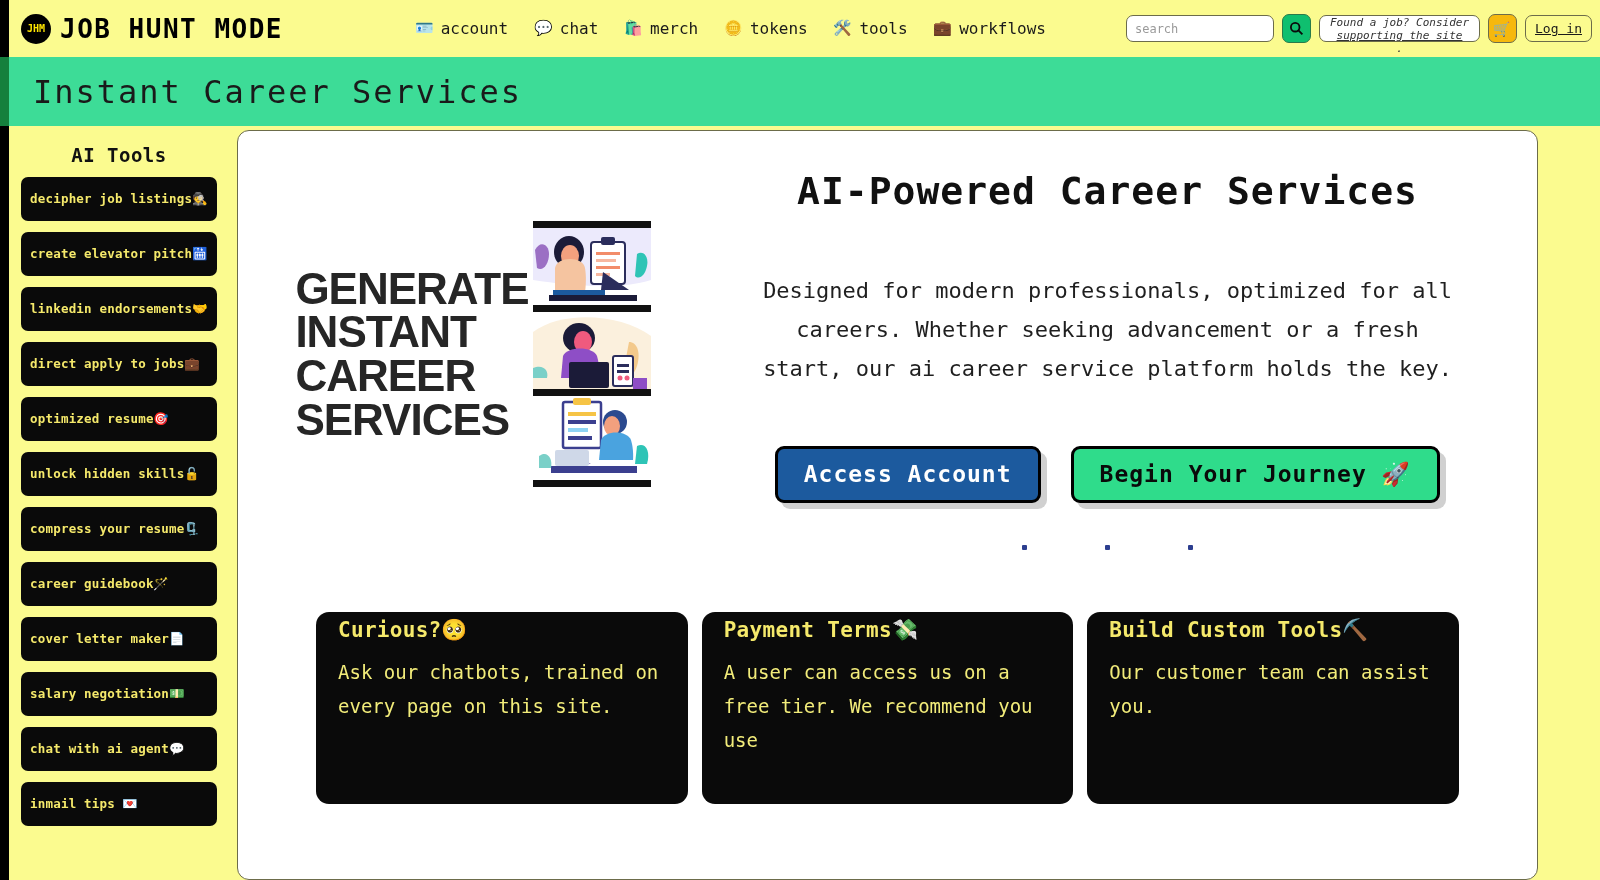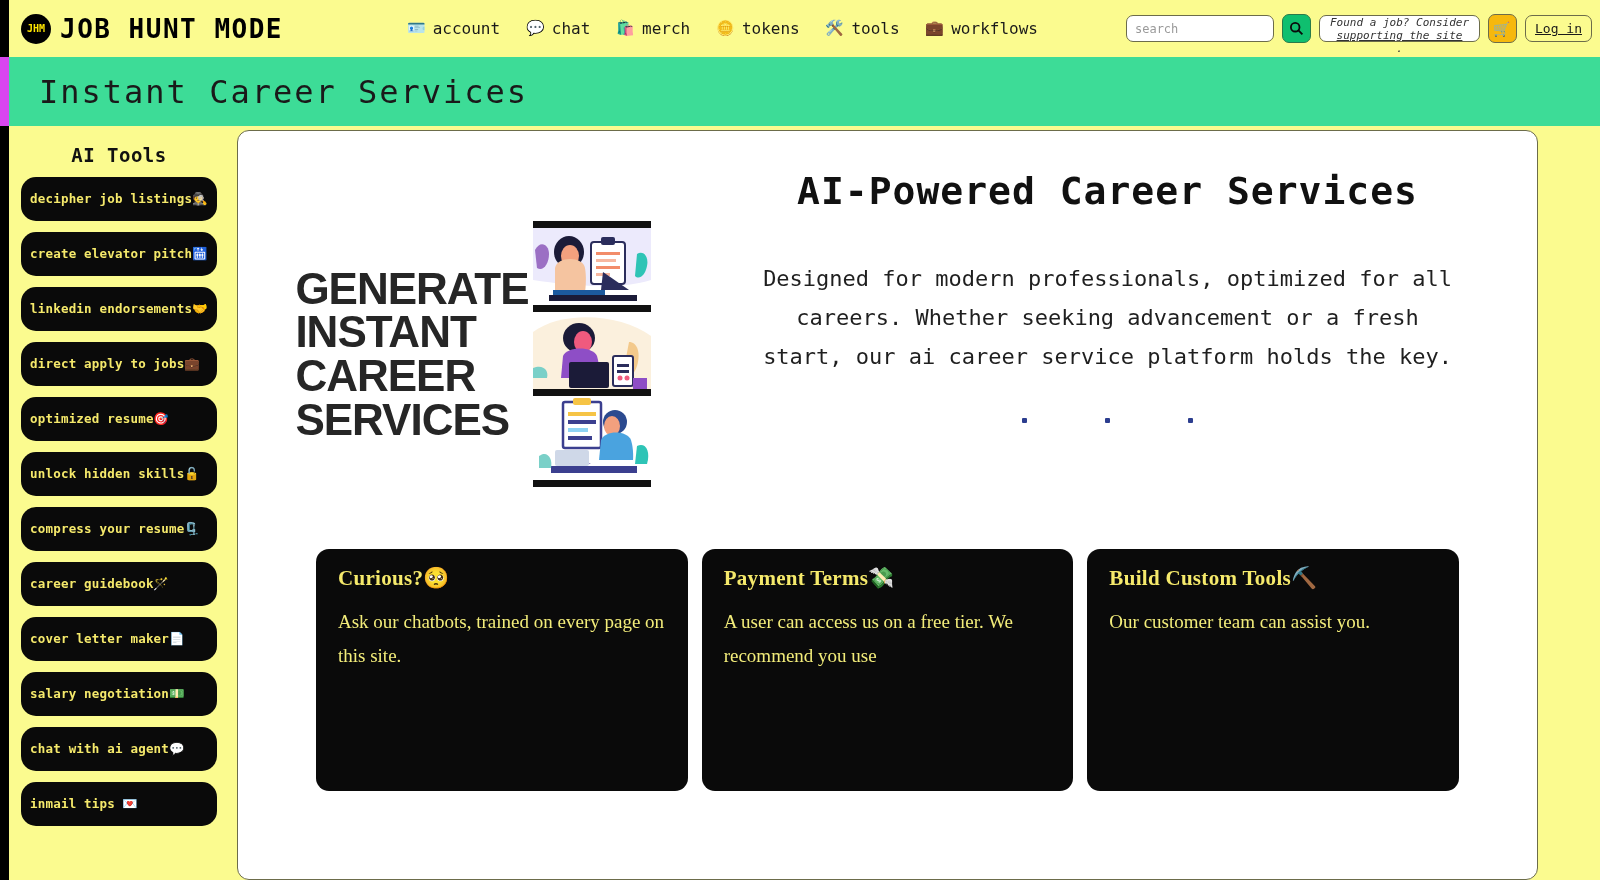--- a/index.html
+++ b/index.html
@@ -25,21 +25,21 @@
     border-right: 0;
   }
 
   
   .topbar {
     height: 57px;
     background: #fbfb8f;
     display: flex;
     align-items: center;
     padding: 0 8px 0 12px;
-    gap: 8px;
+    gap: 16px;
   }
 
   .brand {
     display: flex;
     align-items: center;
     gap: 9px;
     flex: 0 0 auto;
     margin-right: 26px;
   }
   .brand-logo {
@@ -146,24 +146,24 @@
     cursor: pointer;
     white-space: nowrap;
   }
 
   
   .subheader {
     height: 69px;
     background: #3ddc97;
     display: flex;
     align-items: center;
-    padding-left: 30px;
+    padding-left: 24px;
     margin-left: -9px;
     padding-right: 0;
-    border-left: 9px solid #d946ef;
+    border-left: 9px solid #15803d;
   }
   .subheader h1 {
     font-size: 32px;
     font-weight: normal;
     letter-spacing: 2px;
     color: #1a1a1a;
   }
 
   
   .body-wrap {
@@ -185,21 +185,21 @@
     font-size: 19px;
     font-weight: bold;
     color: #111;
     padding: 18px 0 11px 0;
     letter-spacing: 0.5px;
   }
   .tool-btn {
     display: block;
     background: #0a0a0a;
     color: #f5e96b;
-    border-radius: 15px;
+    border-radius: 7px;
     height: 44px;
     margin-bottom: 11px;
     padding: 0 9px;
     font-size: 12.5px;
     font-weight: bold;
     line-height: 44px;
     white-space: nowrap;
     overflow: hidden;
     cursor: pointer;
     letter-spacing: 0.2px;
@@ -256,21 +256,21 @@
   .hero-copy {
     flex: 1;
     padding: 18px 40px 0 10px;
     text-align: center;
   }
   .main-title {
     font-size: 38px;
     font-weight: bold;
     letter-spacing: 1px;
     color: #111;
-    margin-bottom: 46px;
+    margin-bottom: 58px;
     white-space: nowrap;
   }
   .main-desc {
     font-size: 22px;
     line-height: 1.78;
     color: #1f1f1f;
     max-width: 690px;
     margin: 0 auto;
   }
 
@@ -311,24 +311,23 @@
   .cards {
     display: flex;
     gap: 14px;
     padding: 0 78px;
     margin-top: 62px;
   }
   .card {
     flex: 1;
     background: #0a0a0a;
     border-radius: 13px;
-    padding: 17px 22px 0 22px;
-    height: 242px;
+    padding: 6px 22px 0 22px;
+    height: 192px;
     overflow: hidden;
-    font-family: Liberation Serif, serif;
   }
   .card h3 {
     color: #f5e96b;
     font-size: 21px;
     font-weight: bold;
     letter-spacing: 0.3px;
     margin-bottom: 14px;
     white-space: nowrap;
   }
   .card p {
@@ -487,20 +486,24 @@
                 <path d="M6 60c8-6 14 2 12 12H6z" fill="#7ad0c8"></path>
               </svg>
             </div>
           </div>
         </div>
 
         <div class="hero-copy">
           <div class="main-title">AI-Powered Career Services</div>
           <div class="main-desc">Designed for modern professionals, optimized for all careers. Whether seeking advancement or a fresh start, our ai career service platform holds the key.</div>
 
+          <div class="cta-row">
+            <div class="cta cta-primary">Access Account</div>
+            <div class="cta cta-secondary">Begin Your Journey 🚀</div>
+          </div>
 
           <div class="dots">
             <div class="dot"></div>
             <div class="dot"></div>
             <div class="dot"></div>
           </div>
         </div>
       </div>
 
       <div class="cards">

